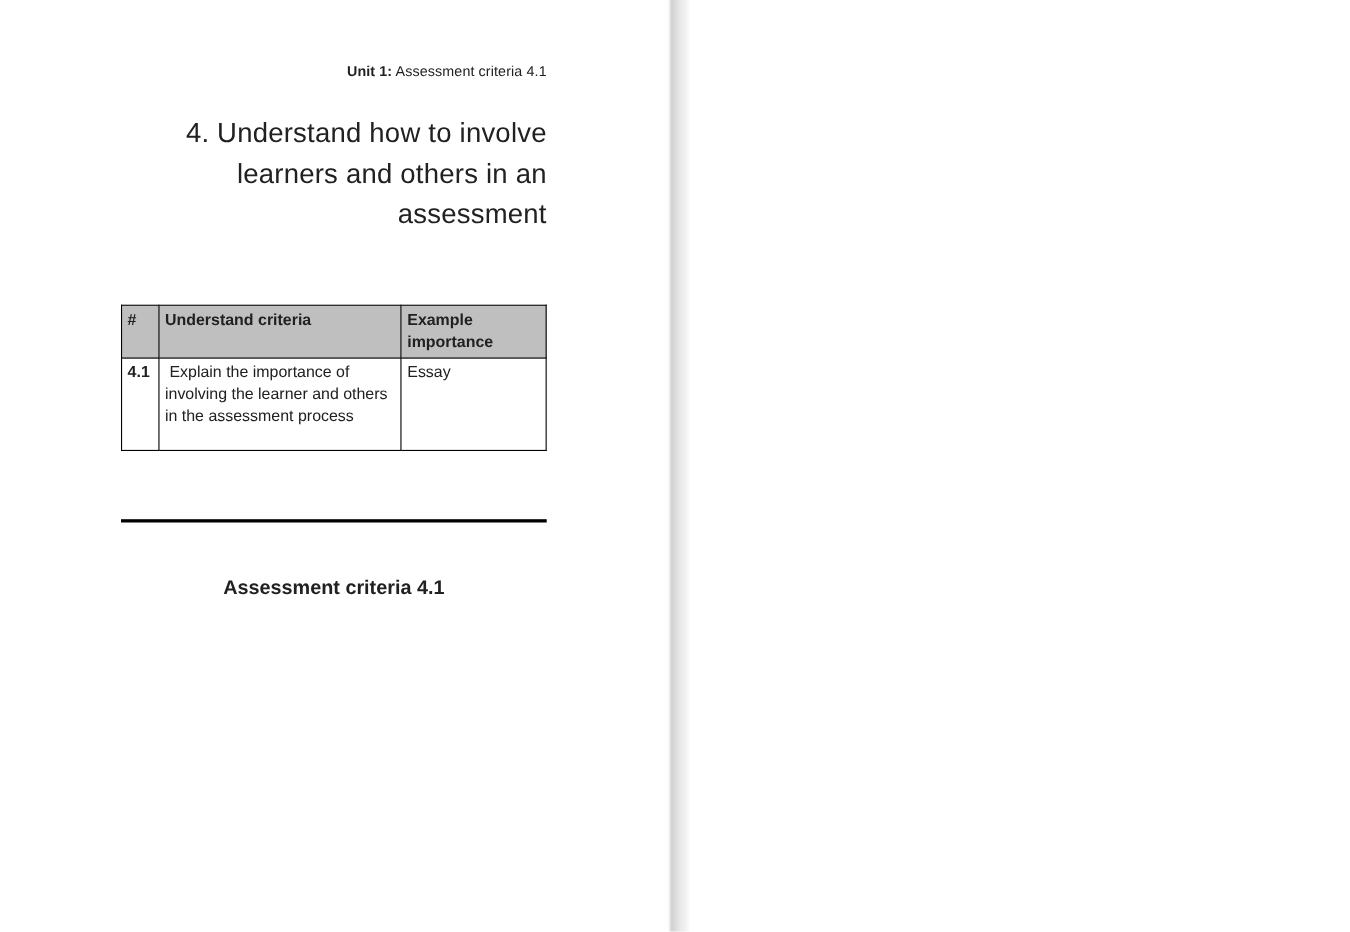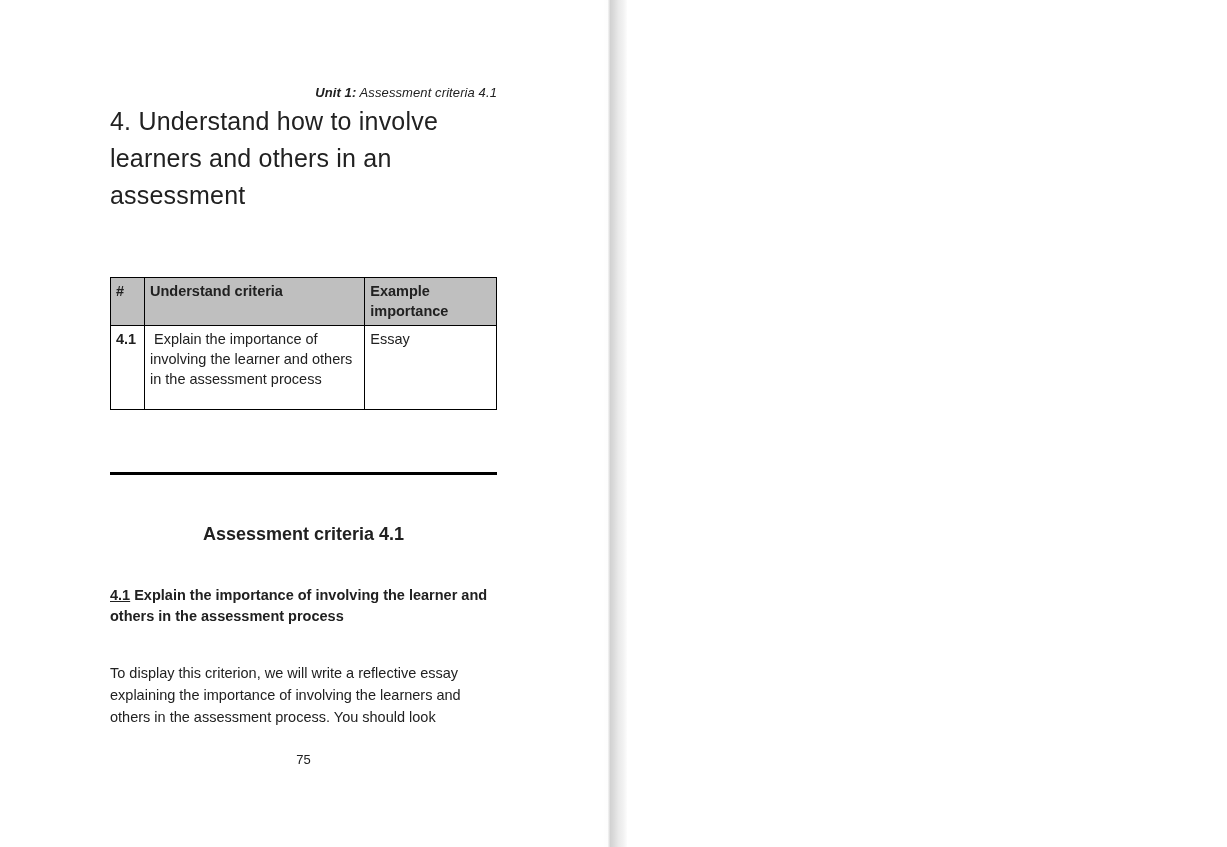--- a/index.html
+++ b/index.html
@@ -22,28 +22,27 @@
       #ffffff 0%, #fdfdfd 18%, #d2d2d2 30%, #dcdcdc 45%,
       #e9e9e9 62%, #f1f1f1 80%, #ffffff 100%);
   }
   .col {
     position: absolute; top: 0; height: 847px;
   }
   .col-left  { left: 110px; width: 387px; }
   .blk { position: absolute; left: 0; right: 0; }
 
   .running-header {
-    font-size: 13px; font-style: italic; text-align: right;
+    font-size: 13px; text-align: right;
     letter-spacing: 0.1px;
-    margin-top: 28px;
   }
   .running-header .unit { font-weight: bold; }
 
   .chapter-title {
-    font-size: 25px; line-height: 37px; text-align: left;
+    font-size: 25px; line-height: 37px; text-align: right;
     font-weight: 400; letter-spacing: 0.2px;
   }
 
   table.ac-table {
     border-collapse: collapse; width: 387px;
     font-size: 14.5px; line-height: 20px;
   }
   table.ac-table th, table.ac-table td {
     border: 1px solid #000000; vertical-align: top;
     padding: 3px 5px 4px 5px; text-align: left;
@@ -98,27 +97,22 @@
           <td class="c1"> Explain the importance of involving the learner and others in the assessment process</td>
           <td class="c2">Essay</td>
         </tr>
       </tbody>
     </table>
 
     <div class="blk rule" style="top:472px;"></div>
 
     <div class="blk section-heading" style="top:524px;">Assessment criteria 4.1</div>
 
-    <div class="blk sub-heading" style="top:585px;">
-      <span class="num">4.1</span><span> Explain the importance of involving the learner and others in the assessment process</span>
-    </div>
 
-    <div class="blk body-text" style="top:662px;">To display this criterion, we will write a reflective essay explaining the importance of involving the learners and others in the assessment process. You should look</div>
 
-    <div class="blk page-number" style="top:752px;">75</div>
 
   </div>
 </div>
 
 <div class="page-divider"></div>
 
 <div class="page page-right">
   
 </div>
 

